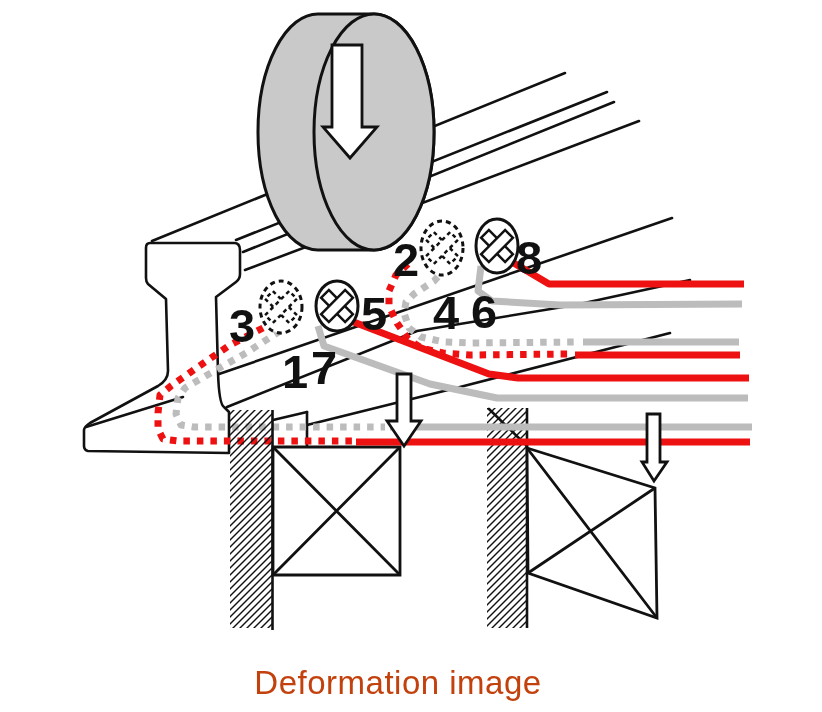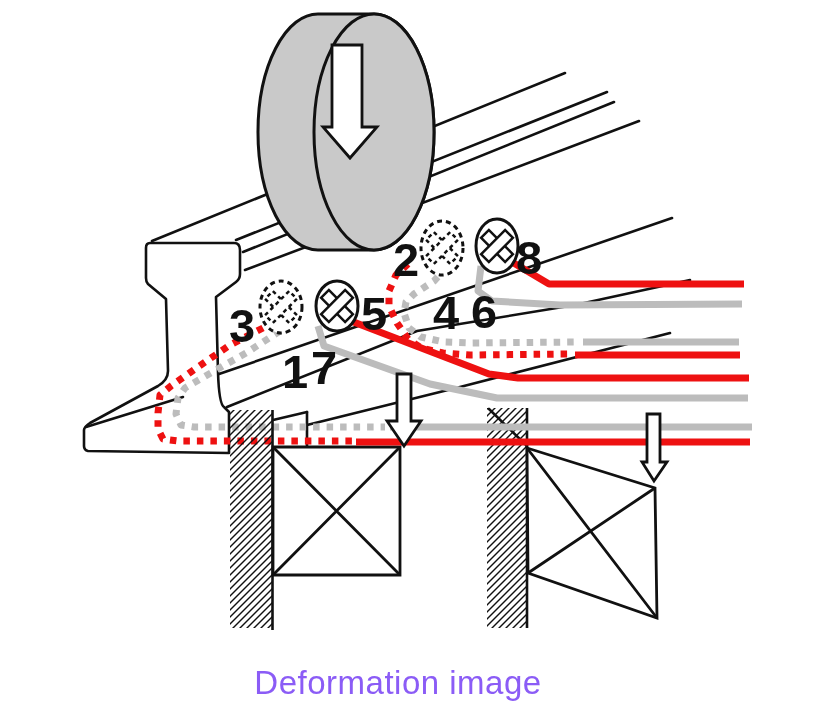--- a/index.html
+++ b/index.html
@@ -13,21 +13,21 @@
   .boxline{fill:#ffffff;stroke:#111111;stroke-width:2.8;stroke-linejoin:miter;}
   .xline{fill:none;stroke:#111111;stroke-width:2.8;}
   .coledge{fill:none;stroke:#111111;stroke-width:2.6;}
   .arrow{fill:#ffffff;stroke:#111111;stroke-width:2.8;stroke-linejoin:miter;}
   .gauge-ellipse-solid{fill:#ffffff;stroke:#111111;stroke-width:3;}
   .gauge-ellipse-dash{fill:#ffffff;stroke:#111111;stroke-width:3;stroke-dasharray:5 4;}
   .band-solid{fill:#ffffff;stroke:#111111;stroke-width:2.5;}
   .band-dash{fill:#ffffff;stroke:#111111;stroke-width:2.5;stroke-dasharray:4 3.5;}
   .num{font-family:"Liberation Sans",sans-serif;font-weight:bold;font-size:47px;fill:#111111;}
   .caption{position:absolute;left:0;top:664px;width:796px;text-align:center;
-           font-size:33px;color:#8b5cf6;letter-spacing:0.5px;}
+           font-size:33px;color:#c2410c;letter-spacing:0.5px;}
 </style>
 </head>
 <body>
 
 <div class="stage">
 <svg width="822" height="712" viewBox="0 0 822 712">
   <defs>
     <pattern id="hatch" width="7" height="7" patternUnits="userSpaceOnUse">
       <path d="M0,7 L7,0" stroke="#111111" stroke-width="1.4"></path>
       <path d="M-1,1 L1,-1" stroke="#111111" stroke-width="1.4"></path>

